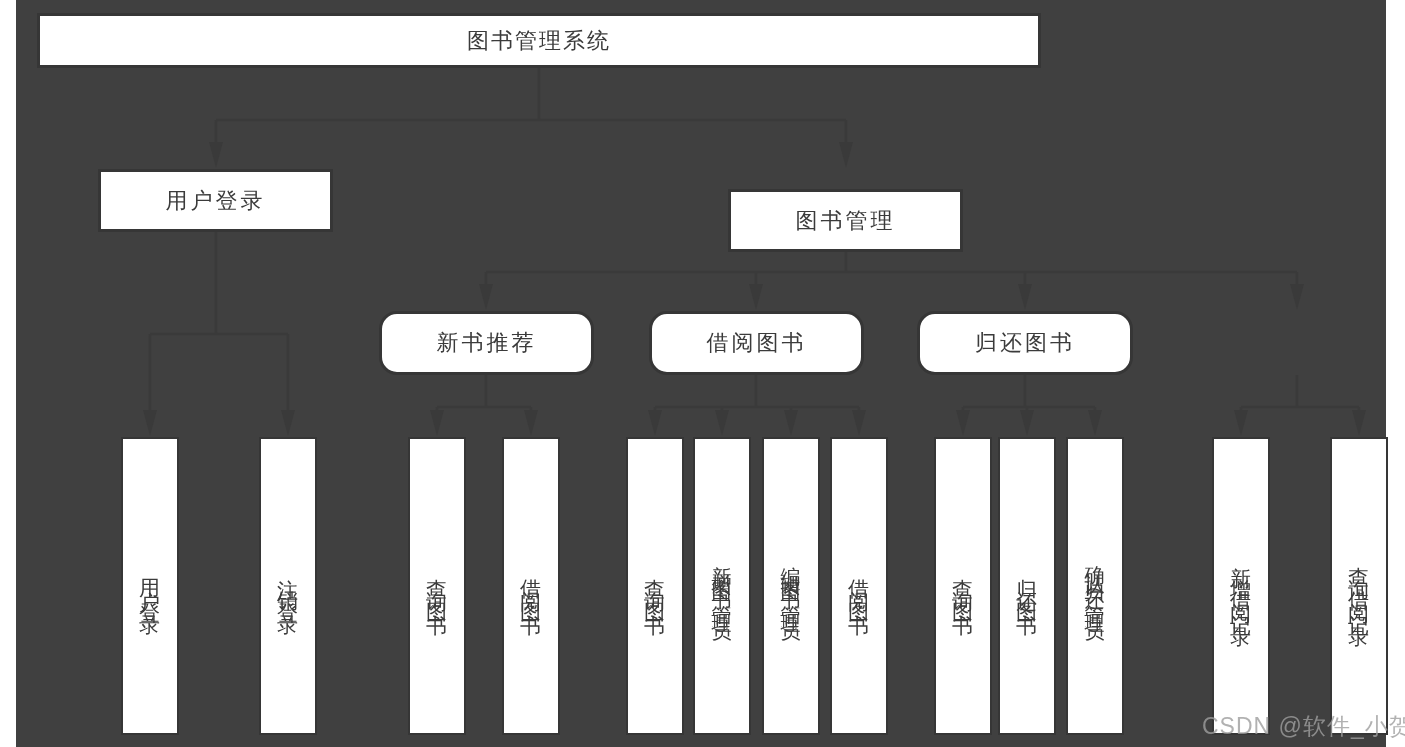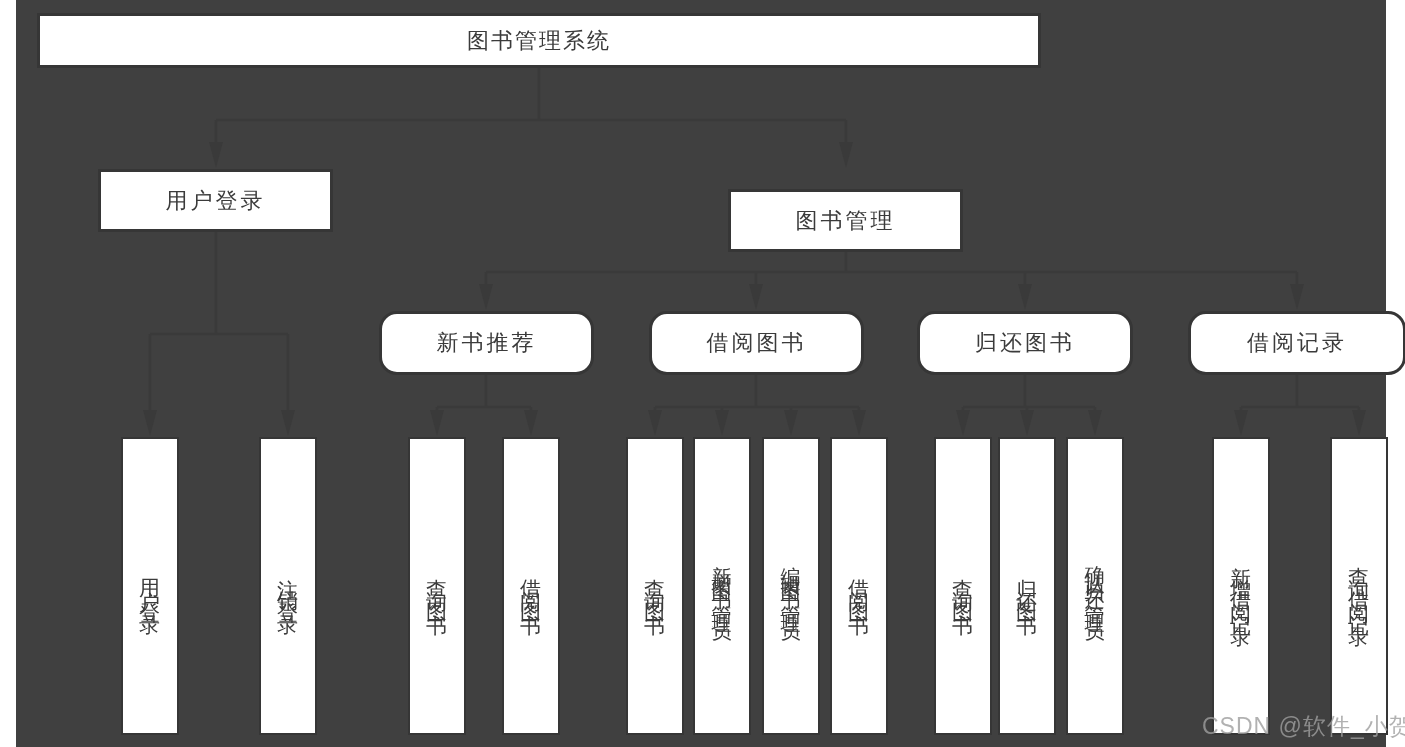--- a/index.html
+++ b/index.html
@@ -126,23 +126,20 @@
 
   <div class="node n-l3 n-newbook">
     <span class="lbl">新书推荐</span>
   </div>
   <div class="node n-l3 n-borrow">
     <span class="lbl">借阅图书</span>
   </div>
   <div class="node n-l3 n-current">
     <span class="lbl">归还图书</span>
   </div>
-  <div class="node n-l3 n-records">
-    <span class="lbl">借阅记录</span>
-  </div>
 
   <div class="node leaf lf-1">
     <span class="lbl">用户登录</span>
   </div>
   <div class="node leaf lf-2">
     <span class="lbl">注销登录</span>
   </div>
   <div class="node leaf lf-3">
     <span class="lbl">查询图书</span>
   </div>

